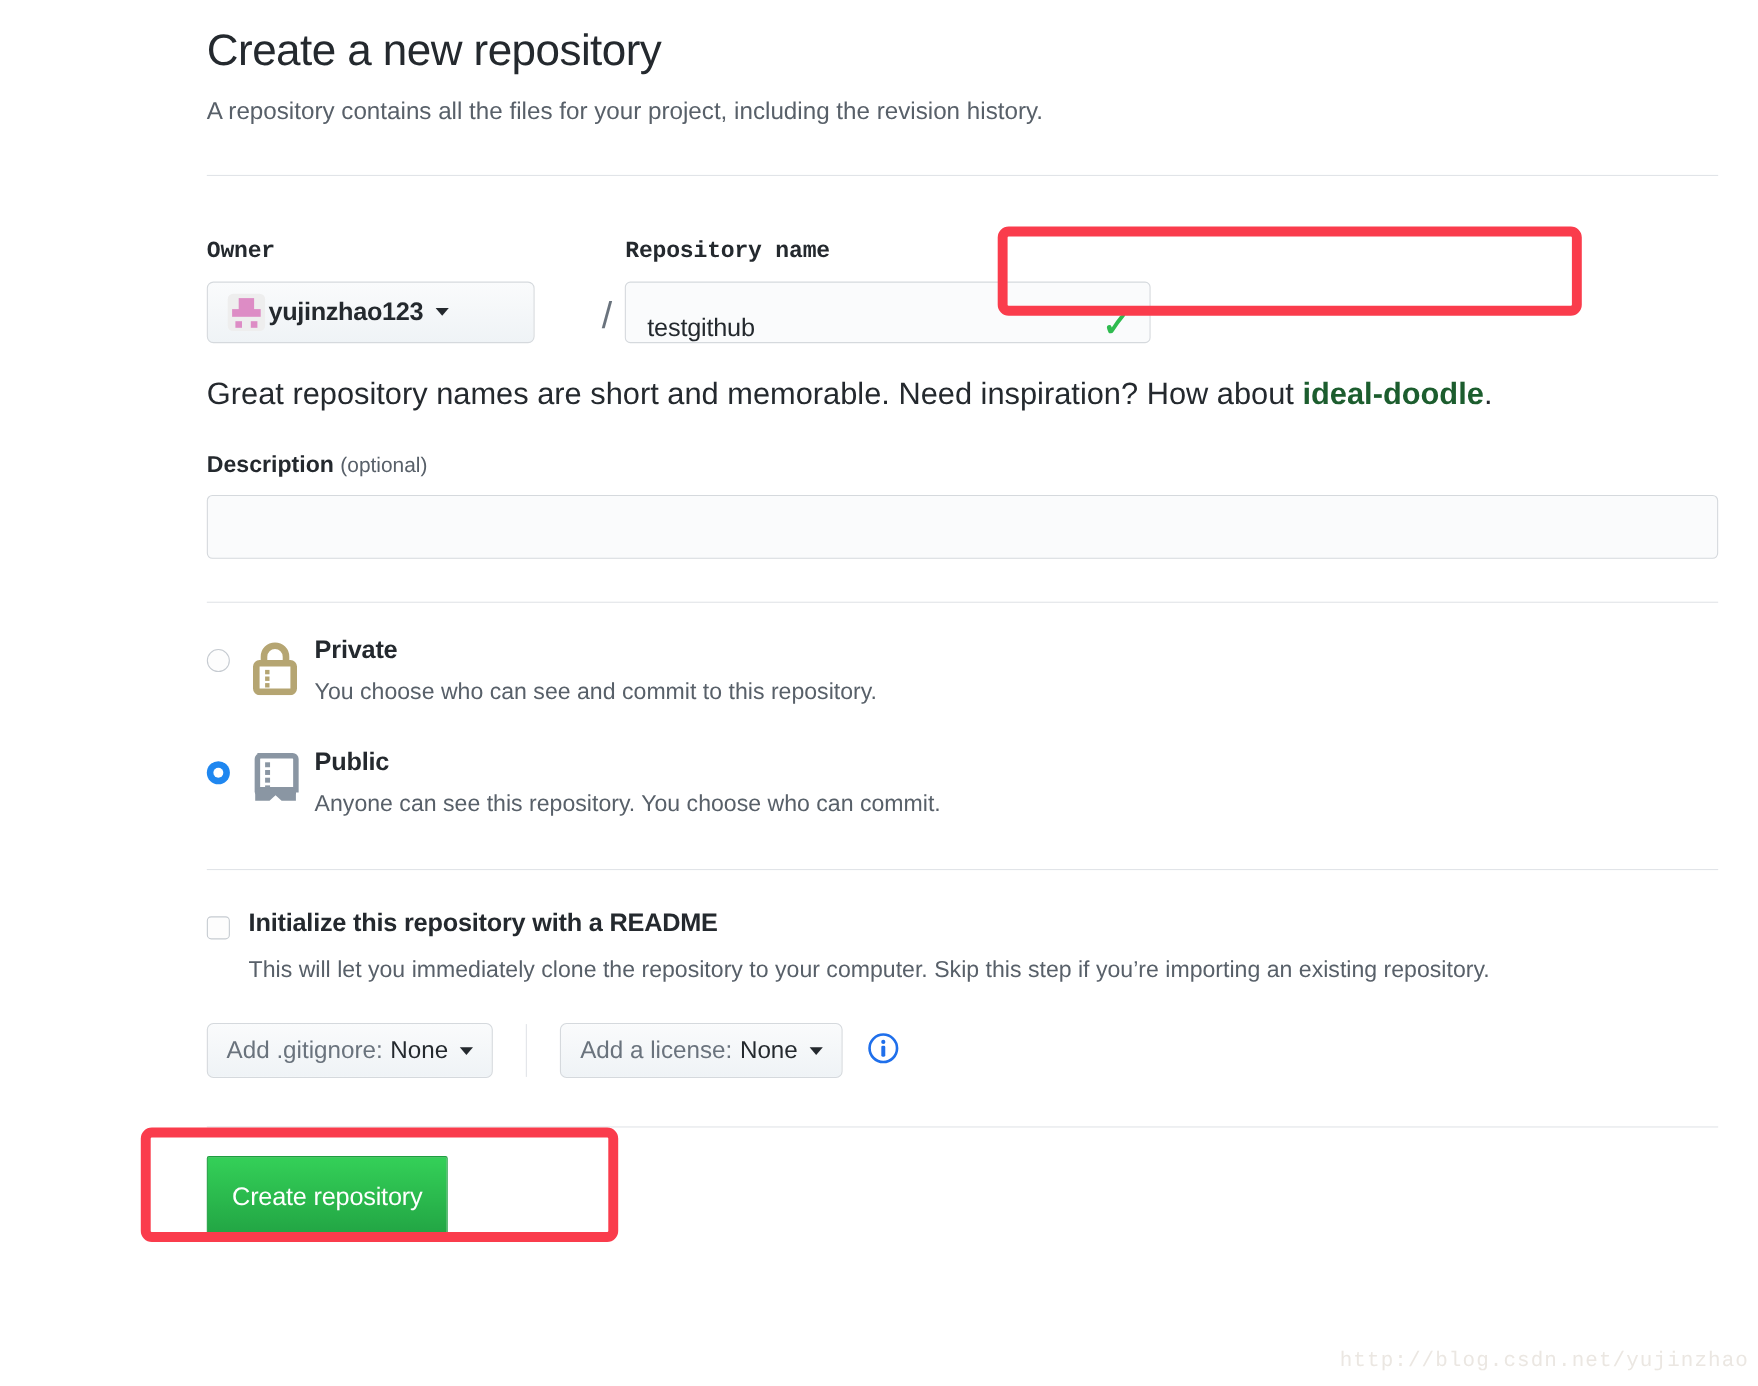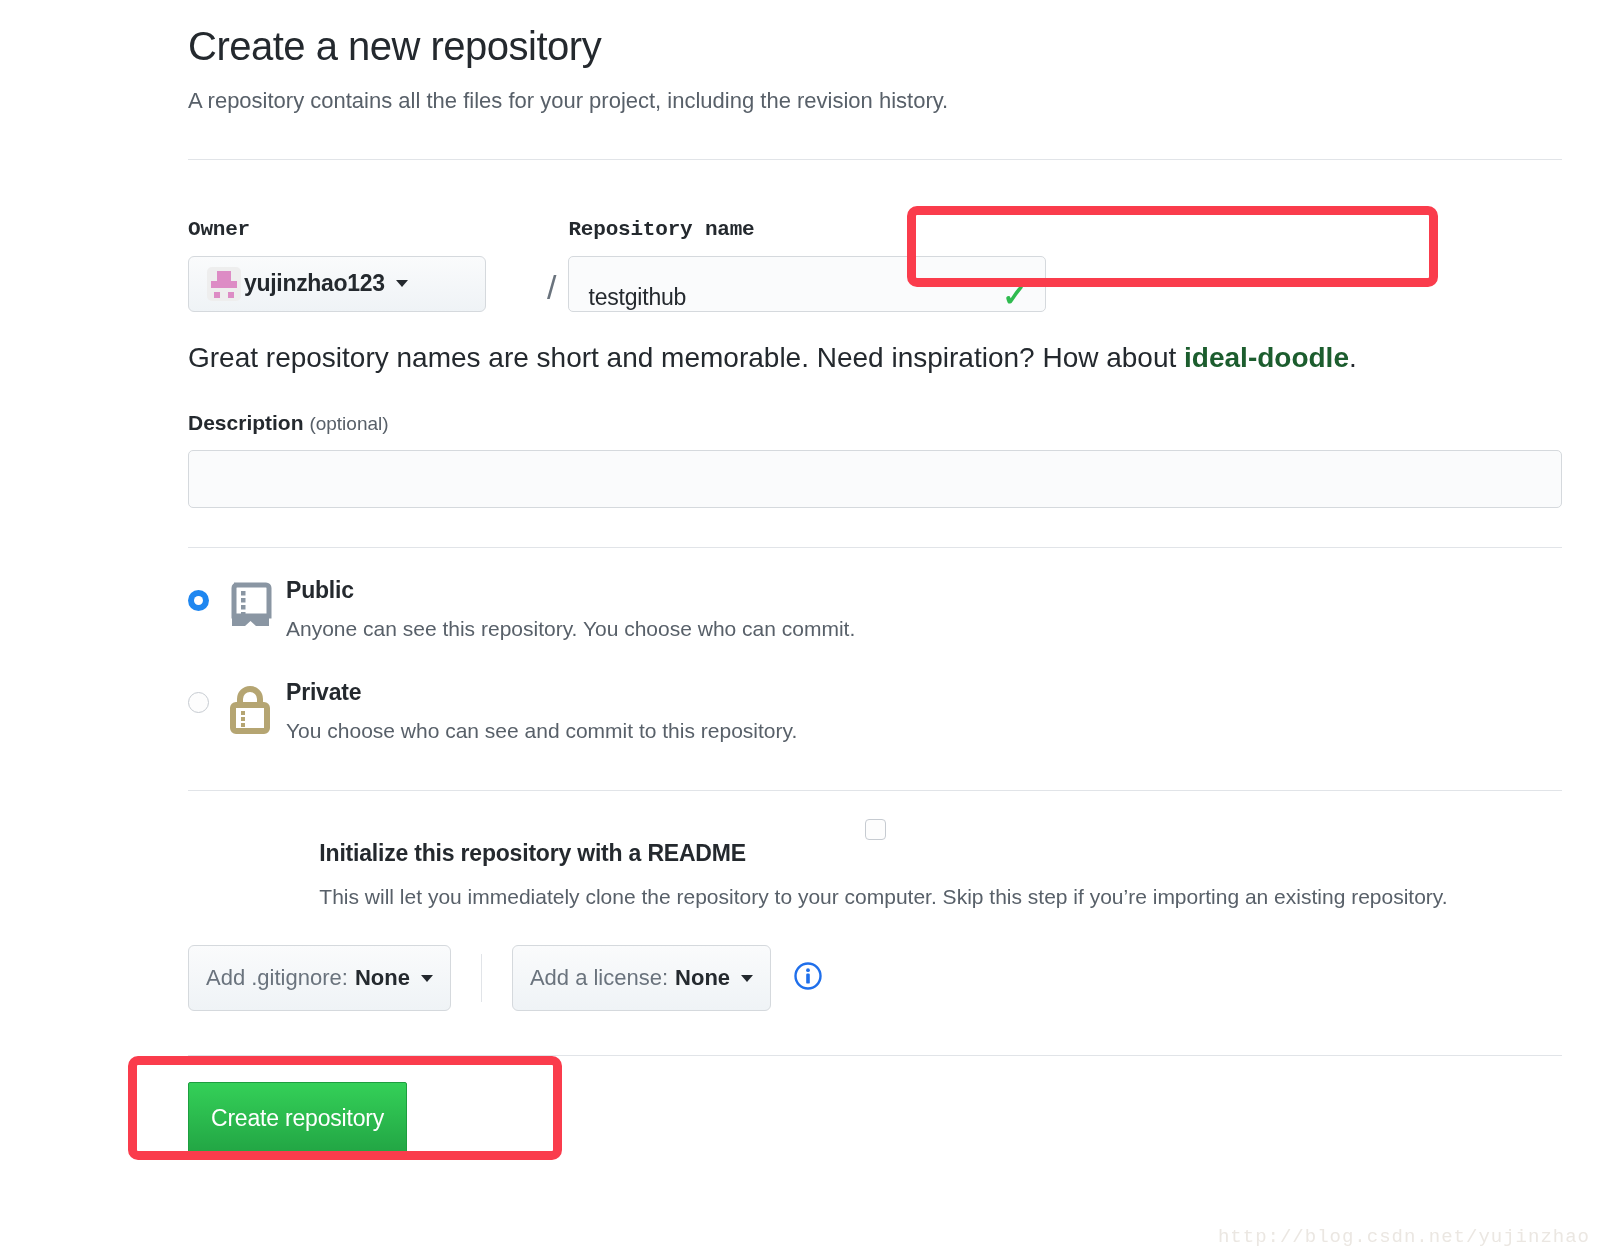--- a/index.html
+++ b/index.html
@@ -217,21 +217,21 @@
   .vis-desc {
     font-size: 21px;
     color: #586069;
     margin-top: 12px;
     line-height: 1.3;
   }
 
   .rule-readme { margin-top: 45px; }
 
   
-  .readme-block { margin-top: 20px; display: flex; align-items: center; flex-direction: column; }
+  .readme-block { margin-top: 34px; display: flex; align-items: flex-start; }
   .checkbox {
     width: 21px; height: 21px;
     border: 1px solid #c6cbd1;
     border-radius: 4px;
     background: #fdfdfd;
     flex: 0 0 auto;
     margin-top: 8px;
   }
   .readme-text { margin-left: 17px; }
   .readme-title {
@@ -249,31 +249,31 @@
   }
 
   
   .selects-row {
     display: flex;
     align-items: center;
     margin-top: 32px;
     margin-left: 0px;
   }
   .sel-btn {
-    height: 66px;
+    height: 50px;
     background: linear-gradient(#fafbfc, #eff3f6);
     border: 1px solid #d5d9dd;
     border-radius: 6px;
     display: flex;
     align-items: center;
     padding: 0 17px;
     font-size: 22px;
     color: #6a737d;
   }
-  .sel-btn b { color: #24292e; font-weight: bold; margin-left: 7px; }
+  .sel-btn b { color: #24292e; font-weight: normal; margin-left: 7px; }
   .sel-caret {
     width: 0; height: 0;
     border-left: 6px solid transparent;
     border-right: 6px solid transparent;
     border-top: 7px solid #24292e;
     margin-left: 11px;
   }
   .sep-v {
     width: 1px;
     height: 48px;
@@ -359,20 +359,39 @@
     <div class="desc-label">
       <span>Description</span>
       <span class="opt">(optional)</span>
     </div>
     <div class="desc-input"></div>
   </div>
 
   <hr class="rule rule-vis">
 
   <div class="vis-list">
+
+    <div class="vis-item">
+      <span class="radio radio-off"></span>
+      <span class="vis-icon">
+        <svg width="44" height="50" viewBox="0 0 44 50" xmlns="http://www.w3.org/2000/svg">
+          <path d="M12 22 v-7 a10 10 0 0 1 20 0 v7" fill="none" stroke="#b5a572" stroke-width="6"></path>
+          <rect x="5" y="21" width="34" height="26" rx="3" fill="none" stroke="#b5a572" stroke-width="6"></rect>
+          <g fill="#b5a572">
+            <rect x="13" y="27" width="4" height="4"></rect>
+            <rect x="13" y="33" width="4" height="4"></rect>
+            <rect x="13" y="39" width="4" height="4"></rect>
+          </g>
+        </svg>
+      </span>
+      <span class="vis-text">
+        <span class="vis-title">Private</span>
+        <div class="vis-desc">You choose who can see and commit to this repository.</div>
+      </span>
+    </div>
 
     <div class="vis-item">
       <span class="radio radio-on"></span>
       <span class="vis-icon">
         <svg width="44" height="48" viewBox="0 0 44 48" xmlns="http://www.w3.org/2000/svg">
           <path d="M6 3 h32 a3 3 0 0 1 3 3 v28 h-35 v-28 a3 3 0 0 1 3 -3 z" fill="none" stroke="#8a96a3" stroke-width="5"></path>
           <rect x="4" y="33" width="37" height="5" fill="#8a96a3"></rect>
           <path d="M4 36 h37 v8 h-13 l-5.5 -5 l-5.5 5 h-13 z" fill="#8a96a3"></path>
           <g fill="#8a96a3">
             <rect x="13" y="9" width="4.5" height="4.5"></rect>
@@ -380,39 +399,20 @@
             <rect x="13" y="23" width="4.5" height="4.5"></rect>
             <rect x="13" y="30" width="4.5" height="3"></rect>
           </g>
         </svg>
       </span>
       <span class="vis-text">
         <span class="vis-title">Public</span>
         <div class="vis-desc">Anyone can see this repository. You choose who can commit.</div>
       </span>
     </div>
-
-    <div class="vis-item">
-      <span class="radio radio-off"></span>
-      <span class="vis-icon">
-        <svg width="44" height="50" viewBox="0 0 44 50" xmlns="http://www.w3.org/2000/svg">
-          <path d="M12 22 v-7 a10 10 0 0 1 20 0 v7" fill="none" stroke="#b5a572" stroke-width="6"></path>
-          <rect x="5" y="21" width="34" height="26" rx="3" fill="none" stroke="#b5a572" stroke-width="6"></rect>
-          <g fill="#b5a572">
-            <rect x="13" y="27" width="4" height="4"></rect>
-            <rect x="13" y="33" width="4" height="4"></rect>
-            <rect x="13" y="39" width="4" height="4"></rect>
-          </g>
-        </svg>
-      </span>
-      <span class="vis-text">
-        <span class="vis-title">Private</span>
-        <div class="vis-desc">You choose who can see and commit to this repository.</div>
-      </span>
-    </div>
   </div>
 
   <hr class="rule rule-readme">
 
   <div class="readme-block">
     <span class="checkbox"></span>
     <span class="readme-text">
       <span class="readme-title">Initialize this repository with a README</span>
       <div class="readme-desc">This will let you immediately clone the repository to your computer. Skip this step if you’re importing an existing repository.</div>
     </span>

